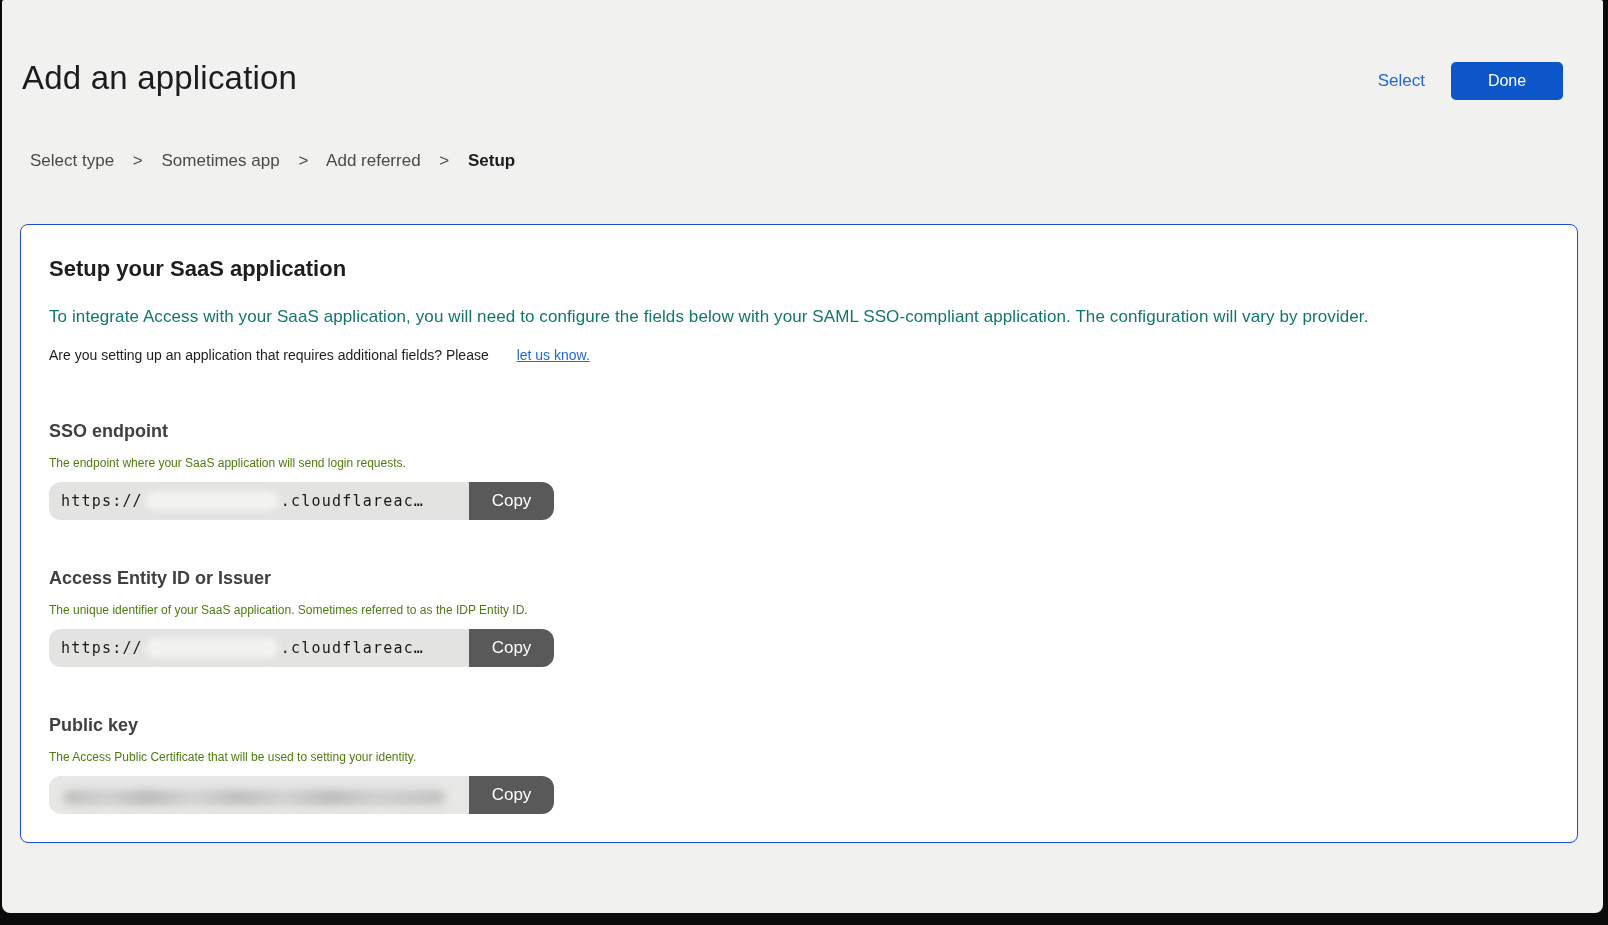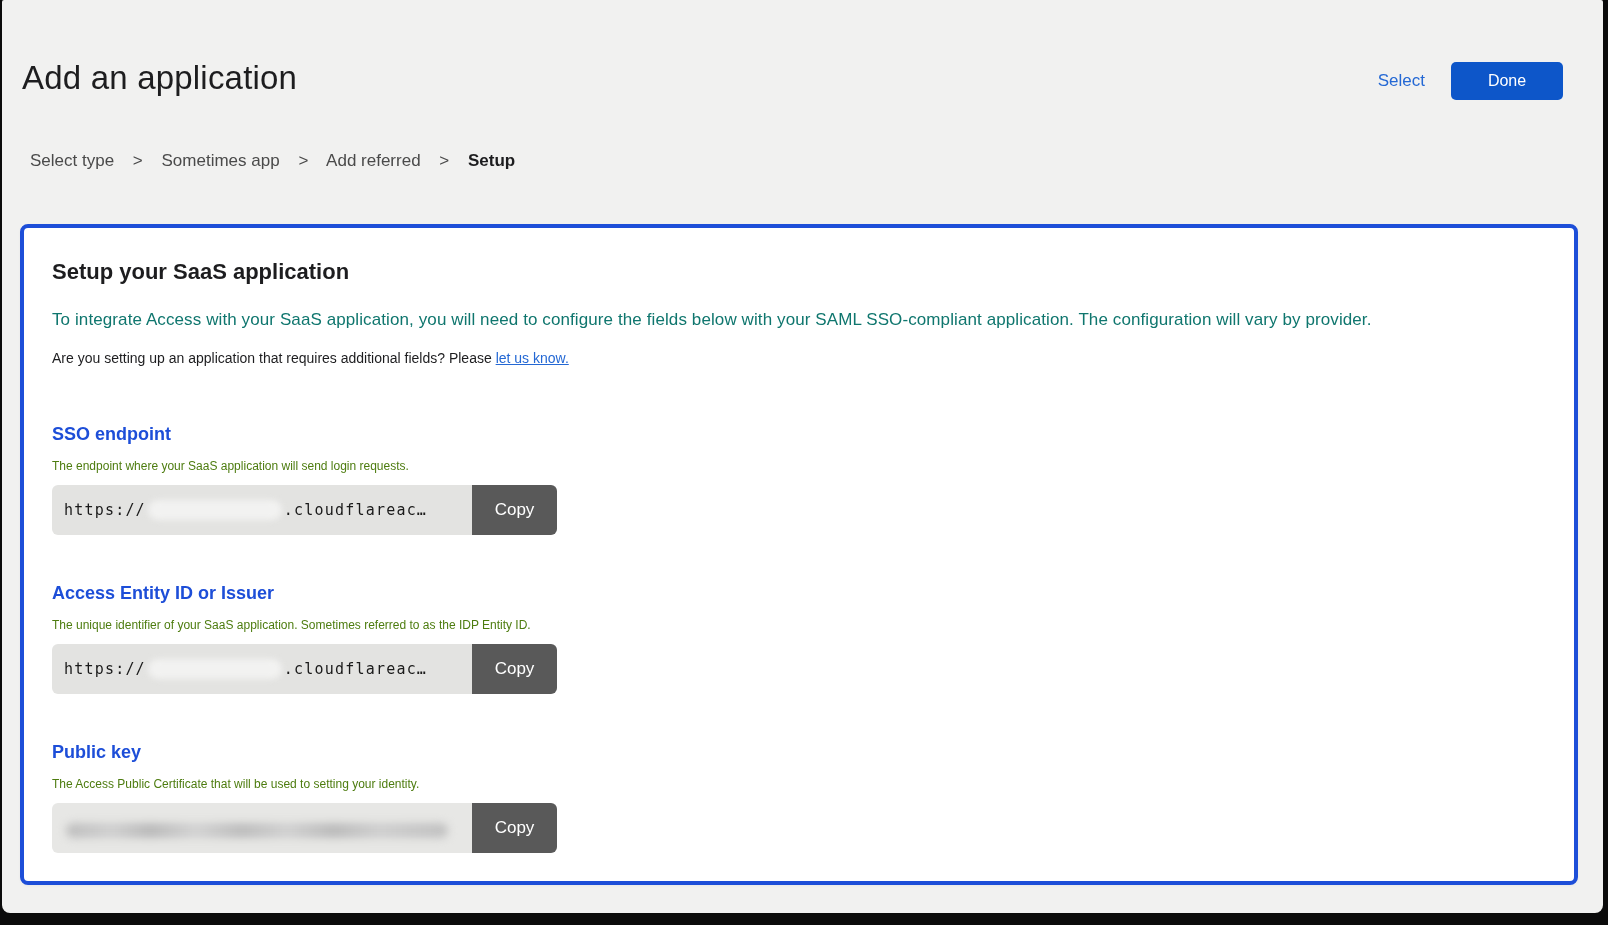--- a/index.html
+++ b/index.html
@@ -64,21 +64,21 @@
     color: #4a4a4a;
   }
   .crumb { cursor: pointer; }
   .crumb.active { color: #1d1d1f; font-weight: 700; text-align: center; }
   .sep { margin: 0 14px; color: #4a4a4a; }
 
   
   .card {
     margin: 52px 25px 0 18px;
     background: #ffffff;
-    border: 4px solid #1d4ed8;
+    border: 1px solid #1d4ed8;
     border-radius: 8px;
     box-shadow: 0 1px 3px rgba(0,0,0,0.04);
     padding: 30px 28px 28px 28px;
   }
   .card-heading {
     font-size: 22px;
     font-weight: 700;
     color: #1d1d1f;
     line-height: 28px;
     margin-bottom: 22px;
@@ -93,43 +93,44 @@
   .card-note {
     font-size: 14px;
     color: #1d1d1f;
     line-height: 20px;
     margin-bottom: 54px;
   }
   .note-link {
     color: var(--link-blue, #2468d4);
     text-decoration: underline;
     cursor: pointer;
+    margin-left: 24px;
   }
 
   
   .field { margin-bottom: 46px; }
   .field:last-child { margin-bottom: 0; }
   .field-label {
     font-size: 18px;
     font-weight: 700;
-    color: #1d4ed8;
+    color: #404040;
     line-height: 24px;
     margin-bottom: 10px;
   }
   .field-desc {
     font-size: 12px;
     color: #4d7c0f;
     line-height: 20px;
     margin-bottom: 9px;
   }
   .field-row {
     display: flex;
     width: 505px;
-    height: 50px;
-    border-radius: 6px;
+    height: 38px;
+    border-radius: 12px;
     overflow: hidden;
   }
   .field-value {
     flex: 1;
     background: var(--input-bg, #e3e3e1);
     display: flex;
     align-items: center;
     padding: 0 12px;
     font-family: "DejaVu Sans Mono", monospace;
     font-size: 15px;

